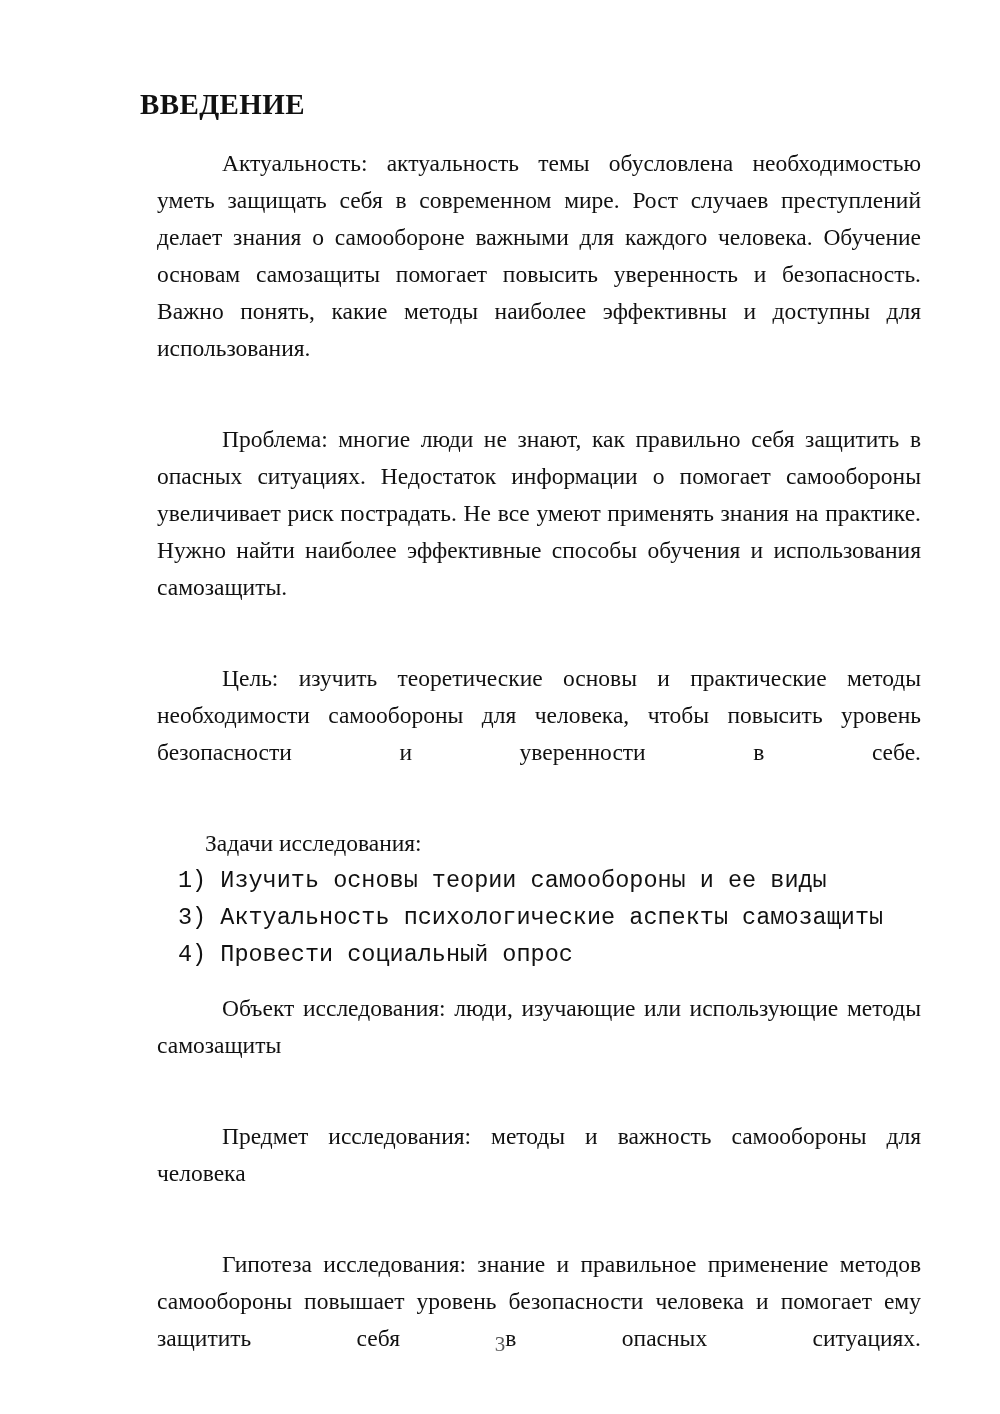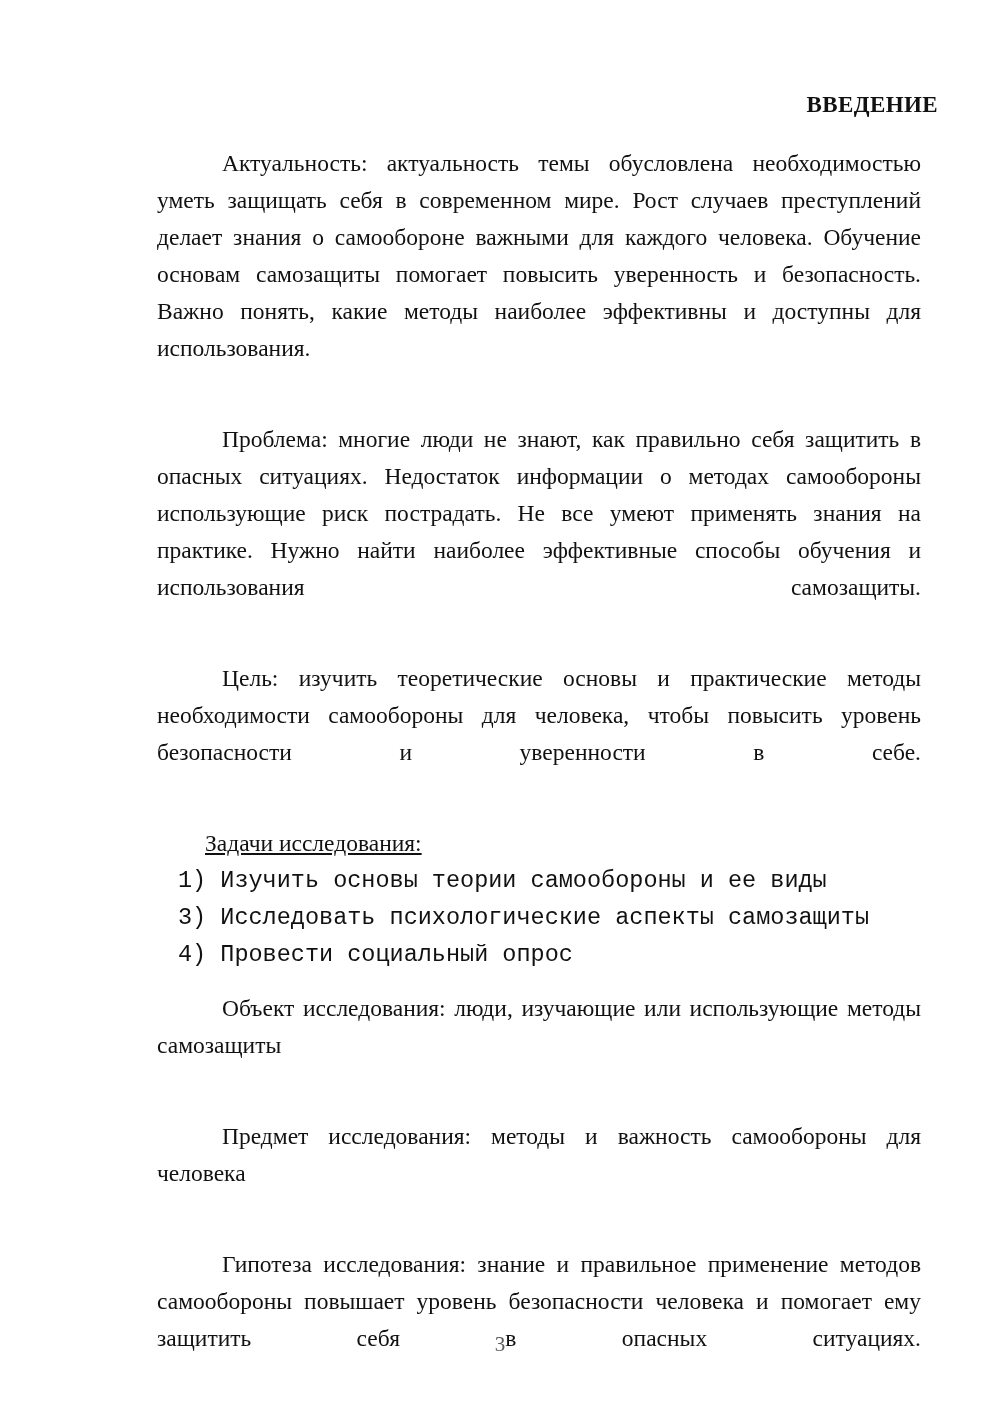--- a/index.html
+++ b/index.html
@@ -21,23 +21,23 @@
     overflow: hidden;
     box-sizing: border-box;
   }
   .content {
     position: absolute;
     left: 140px;
     top: 86px;
     width: 798px;
   }
   .doc-title {
-    font-size: 23px;
+    font-size: 29px;
     font-weight: bold;
-    text-align: right;
+    text-align: left;
     letter-spacing: 0.4px;
     line-height: 37px;
     margin: 0 0 22px 0;
   }
   .para {
     font-size: 23.5px;
     line-height: 37px;
     text-align: justify;
     text-justify: inter-word;
     text-indent: 65px;
@@ -49,21 +49,20 @@
     content: "";
     display: inline-block;
     width: 100%;
   }
   .plain {
     font-size: 23.5px;
     line-height: 37px;
     text-align: left;
     text-indent: 65px;
     margin: 0;
-    text-decoration: underline;
   }
   .list-item {
     font-size: 23.5px;
     line-height: 37px;
     text-align: left;
     text-indent: 38px;
     margin: 0;
     font-family: Liberation Mono, monospace;
   }
   .list-item.justified {
@@ -91,35 +90,35 @@
 <body>
 
 <div class="page">
 
   <div class="content">
 
     <h1 class="doc-title">ВВЕДЕНИЕ</h1>
 
     <p class="para">Актуальность: актуальность темы обусловлена необходимостью уметь защищать себя в современном мире. Рост случаев преступлений делает знания о самообороне важными для каждого человека. Обучение основам самозащиты помогает повысить уверенность и безопасность. Важно понять, какие методы наиболее эффективны и доступны для использования.</p>
 
-    <p class="para">Проблема: многие люди не знают, как правильно себя защитить в опасных ситуациях. Недостаток информации о методах самообороны использующие риск пострадать. Не все умеют применять знания на практике. Нужно найти наиболее эффективные способы обучения и использования самозащиты.</p>
+    <p class="para">Проблема: многие люди не знают, как правильно себя защитить в опасных ситуациях. Недостаток информации о помогает самообороны увеличивает риск пострадать. Не все умеют применять знания на практике. Нужно найти наиболее эффективные способы обучения и использования самозащиты.</p>
 
     <p class="para">Цель: изучить теоретические основы и практические методы необходимости самообороны для человека, чтобы повысить уровень безопасности и уверенности в себе.</p>
 
     <p class="plain">Задачи исследования:</p>
 
     <p class="list-item">
       <span>1) </span>
       <span>Изучить основы теории самообороны и ее виды</span>
     </p>
 
 
     <p class="list-item">
       <span>3) </span>
-      <span>Исследовать психологические аспекты самозащиты</span>
+      <span>Актуальность психологические аспекты самозащиты</span>
     </p>
 
     <p class="list-item">
       <span>4) </span>
       <span>Провести социальный опрос</span>
     </p>
 
 
     <p class="para">Объект исследования: люди, изучающие или использующие методы самозащиты</p>
 

